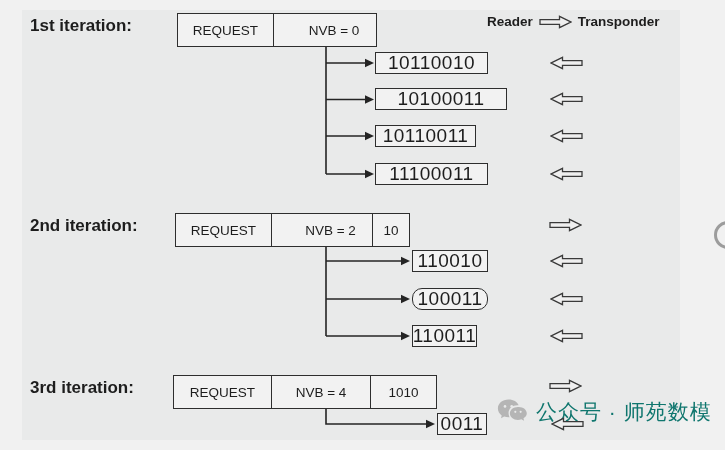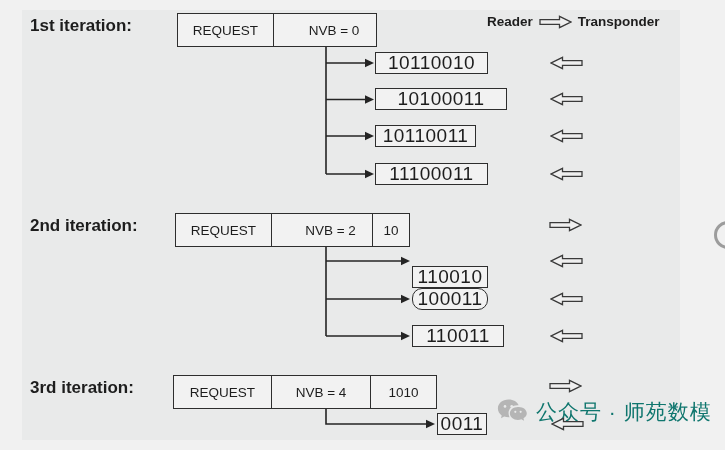--- a/index.html
+++ b/index.html
@@ -161,31 +161,31 @@
 
   <div class="cmd" style="left:175px;top:213px;width:235px;">
     <div class="cell" style="width:95px;">REQUEST</div>
     <div class="cell" style="width:101px;padding-left:17px;">NVB = 2</div>
     <div class="cell" style="flex:1;">10</div>
   </div>
   <svg class="arrow" style="left:549px;top:218px;" viewBox="0 0 33 14">
       <path d="M1 4.6 H20.5 V1.4 L31.8 7 L20.5 12.6 V9.4 H1 Z" fill="#efefef" stroke="#3a3a3a" stroke-width="1.3"></path>
     </svg>
 
-  <div class="resp" style="left:412px;top:250px;width:76px;margin-top:16px;">110010</div>
+  <div class="resp" style="left:412px;top:250px;width:76px;">110010</div>
   <svg class="arrow" style="left:550px;top:254px;" viewBox="0 0 33 14">
       <path d="M32 4.6 H12.5 V1.4 L1.2 7 L12.5 12.6 V9.4 H32 Z" fill="#efefef" stroke="#3a3a3a" stroke-width="1.3"></path>
     </svg>
 
   <div class="resp" style="left:412px;top:288px;width:76px;border-radius:10px;">100011</div>
   <svg class="arrow" style="left:550px;top:292px;" viewBox="0 0 33 14">
       <path d="M32 4.6 H12.5 V1.4 L1.2 7 L12.5 12.6 V9.4 H32 Z" fill="#efefef" stroke="#3a3a3a" stroke-width="1.3"></path>
     </svg>
 
-  <div class="resp" style="left:412px;top:325px;width:92px;">110011</div>
+  <div class="resp" style="left:412px;top:325px;width:65px;">110011</div>
   <svg class="arrow" style="left:550px;top:329px;" viewBox="0 0 33 14">
       <path d="M32 4.6 H12.5 V1.4 L1.2 7 L12.5 12.6 V9.4 H32 Z" fill="#efefef" stroke="#3a3a3a" stroke-width="1.3"></path>
     </svg>
 
   <div class="iter-label" style="left:30px;top:378px;">3rd iteration:</div>
 
   <div class="cmd" style="left:173px;top:375px;width:264px;">
     <div class="cell" style="width:97px;">REQUEST</div>
     <div class="cell" style="width:99px;">NVB = 4</div>
     <div class="cell" style="flex:1;">1010</div>

